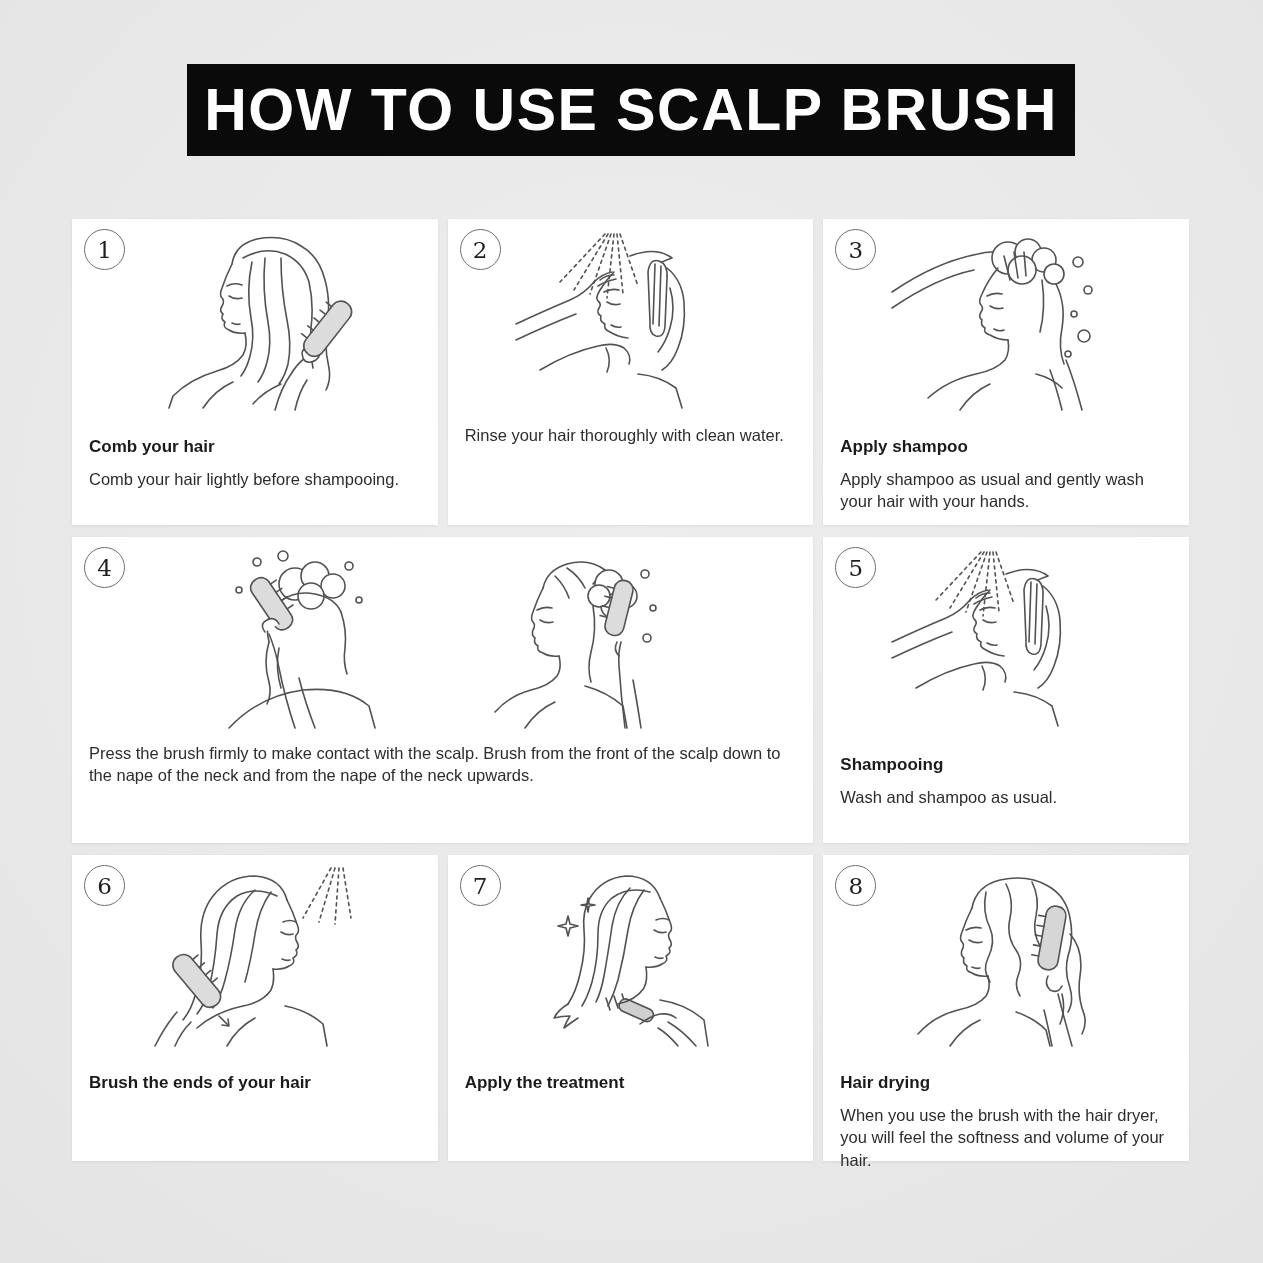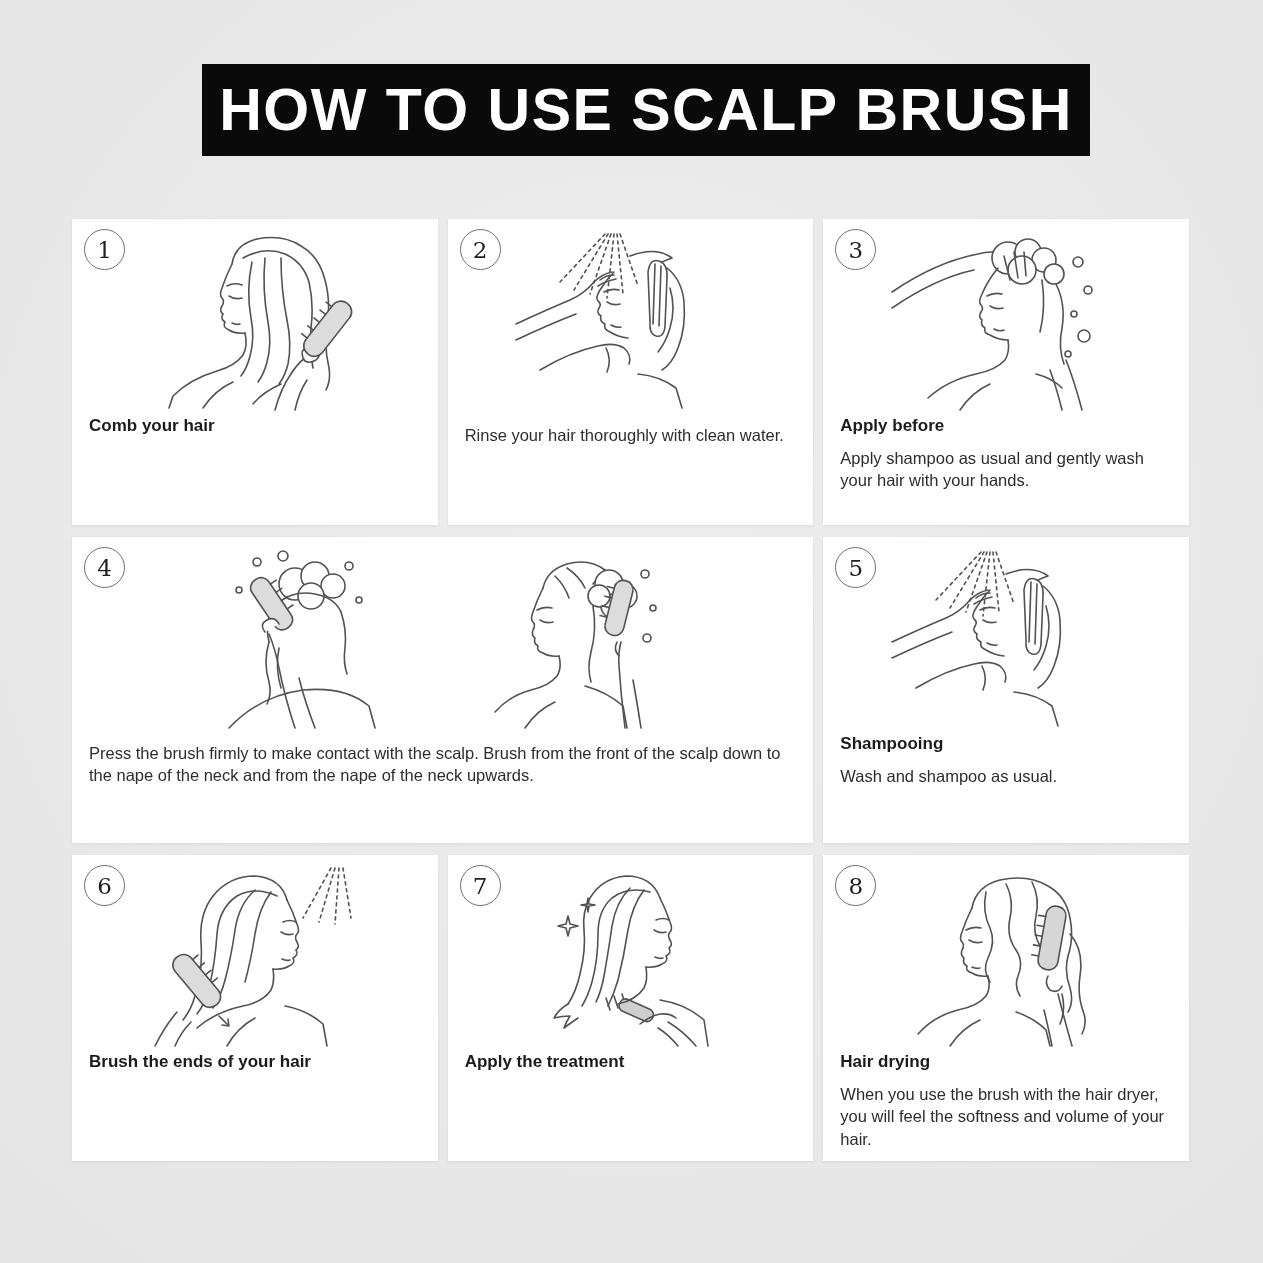--- a/index.html
+++ b/index.html
@@ -3,21 +3,21 @@
 <meta charset="utf-8">
 <style>
   * { margin:0; padding:0; box-sizing:border-box; }
   html,body { width:1263px; height:1263px; }
   body { font-family:"Liberation Sans", sans-serif; }
   .canvas {
     position:relative; width:1263px; height:1263px; overflow:hidden;
     background: radial-gradient(circle at 50% 42%, #ededed 0%, #e9e9e9 55%, #e4e4e4 100%);
   }
   .title-bar {
-    position:absolute; left:202px; top:64px; width:888px; height:92px;
+    position:absolute; left:187px; top:64px; width:888px; height:92px;
     background:#0a0a0a; display:flex; align-items:center; justify-content:center;
   }
   .title-text {
     color:#ffffff; font-size:59px; font-weight:700; letter-spacing:1.5px; white-space:nowrap;
   }
   .grid {
     position:absolute; left:72px; top:219px; width:1117px;
     display:grid; grid-template-columns:repeat(3,1fr); grid-auto-rows:306px;
     column-gap:10px; row-gap:12px;
   }
@@ -35,21 +35,21 @@
   }
   .illus {
     height:194px; display:flex; align-items:flex-end; justify-content:center;
     padding-top:6px; overflow:hidden;
   }
   .wide .illus { gap:48px; }
   .illus svg {
     stroke:#525252; fill:none; stroke-width:1.6;
     stroke-linecap:round; stroke-linejoin:round;
   }
-  .card-title { margin:3px 17px 0; font-size:17px; font-weight:700; color:#1b1b1b; }
+  .card-title { margin:24px 17px 0; font-size:17px; font-weight:700; color:#1b1b1b; }
   .card-desc  { margin:11px 17px 0; font-size:16.5px; color:#2d2d2d; line-height:1.36; }
 </style>
 </head>
 <body>
 
 <div class="canvas">
 
   <div class="title-bar">
     <div class="title-text">HOW TO USE SCALP BRUSH</div>
   </div>
@@ -79,20 +79,21 @@
             <rect x="179" y="68" width="21" height="64" rx="10" fill="#dcdcdc"></rect>
             <line x1="179" y1="80" x2="172" y2="80"></line>
             <line x1="179" y1="90" x2="172" y2="90"></line>
             <line x1="179" y1="100" x2="172" y2="100"></line>
             <line x1="179" y1="110" x2="172" y2="110"></line>
             <line x1="179" y1="120" x2="172" y2="120"></line>
           </g>
         </svg>
       </div>
       <div class="card-title">Comb your hair</div>
+      <div class="card-desc">Comb your hair lightly before shampooing.</div>
     </div>
 
     <div class="card">
       <div class="badge">2</div>
       <div class="illus" aria-label="woman-rinsing-hair-under-shower">
         <svg width="240" height="185" viewBox="0 0 240 185">
           <g stroke-dasharray="3 4">
             <path d="M98 6 L64 62"></path>
               <path d="M101 6 L80 66"></path>
               <path d="M104 6 L97 70"></path>
@@ -145,21 +146,21 @@
           <path d="M108 101 Q113 104 118 102"></path>
           <path d="M170 56 Q180 76 176 100 Q172 120 178 136"></path>
           <path d="M156 52 Q160 80 154 104"></path>
           <path d="M196 182 Q188 152 180 132"></path>
           <path d="M176 182 Q170 158 164 142"></path>
           <path d="M122 112 Q124 124 119 132 Q110 142 90 146 Q62 152 42 170"></path>
           <path d="M150 146 Q166 150 176 160"></path>
           <path d="M74 182 Q86 164 104 156"></path>
         </svg>
       </div>
-      <div class="card-title">Apply before</div>
+      <div class="card-title">Apply shampoo</div>
       <div class="card-desc">Apply shampoo as usual and gently wash your hair with your hands.</div>
     </div>
 
     <div class="card wide">
       <div class="badge">4</div>
       <div class="illus" aria-label="woman-brushing-scalp-two-views">
         <svg width="220" height="185" viewBox="0 0 220 185">
           <circle cx="58" cy="16" r="4" fill="#ffffff"></circle>
             <circle cx="84" cy="10" r="5" fill="#ffffff"></circle>
           <circle cx="40" cy="44" r="3" fill="#ffffff"></circle>

